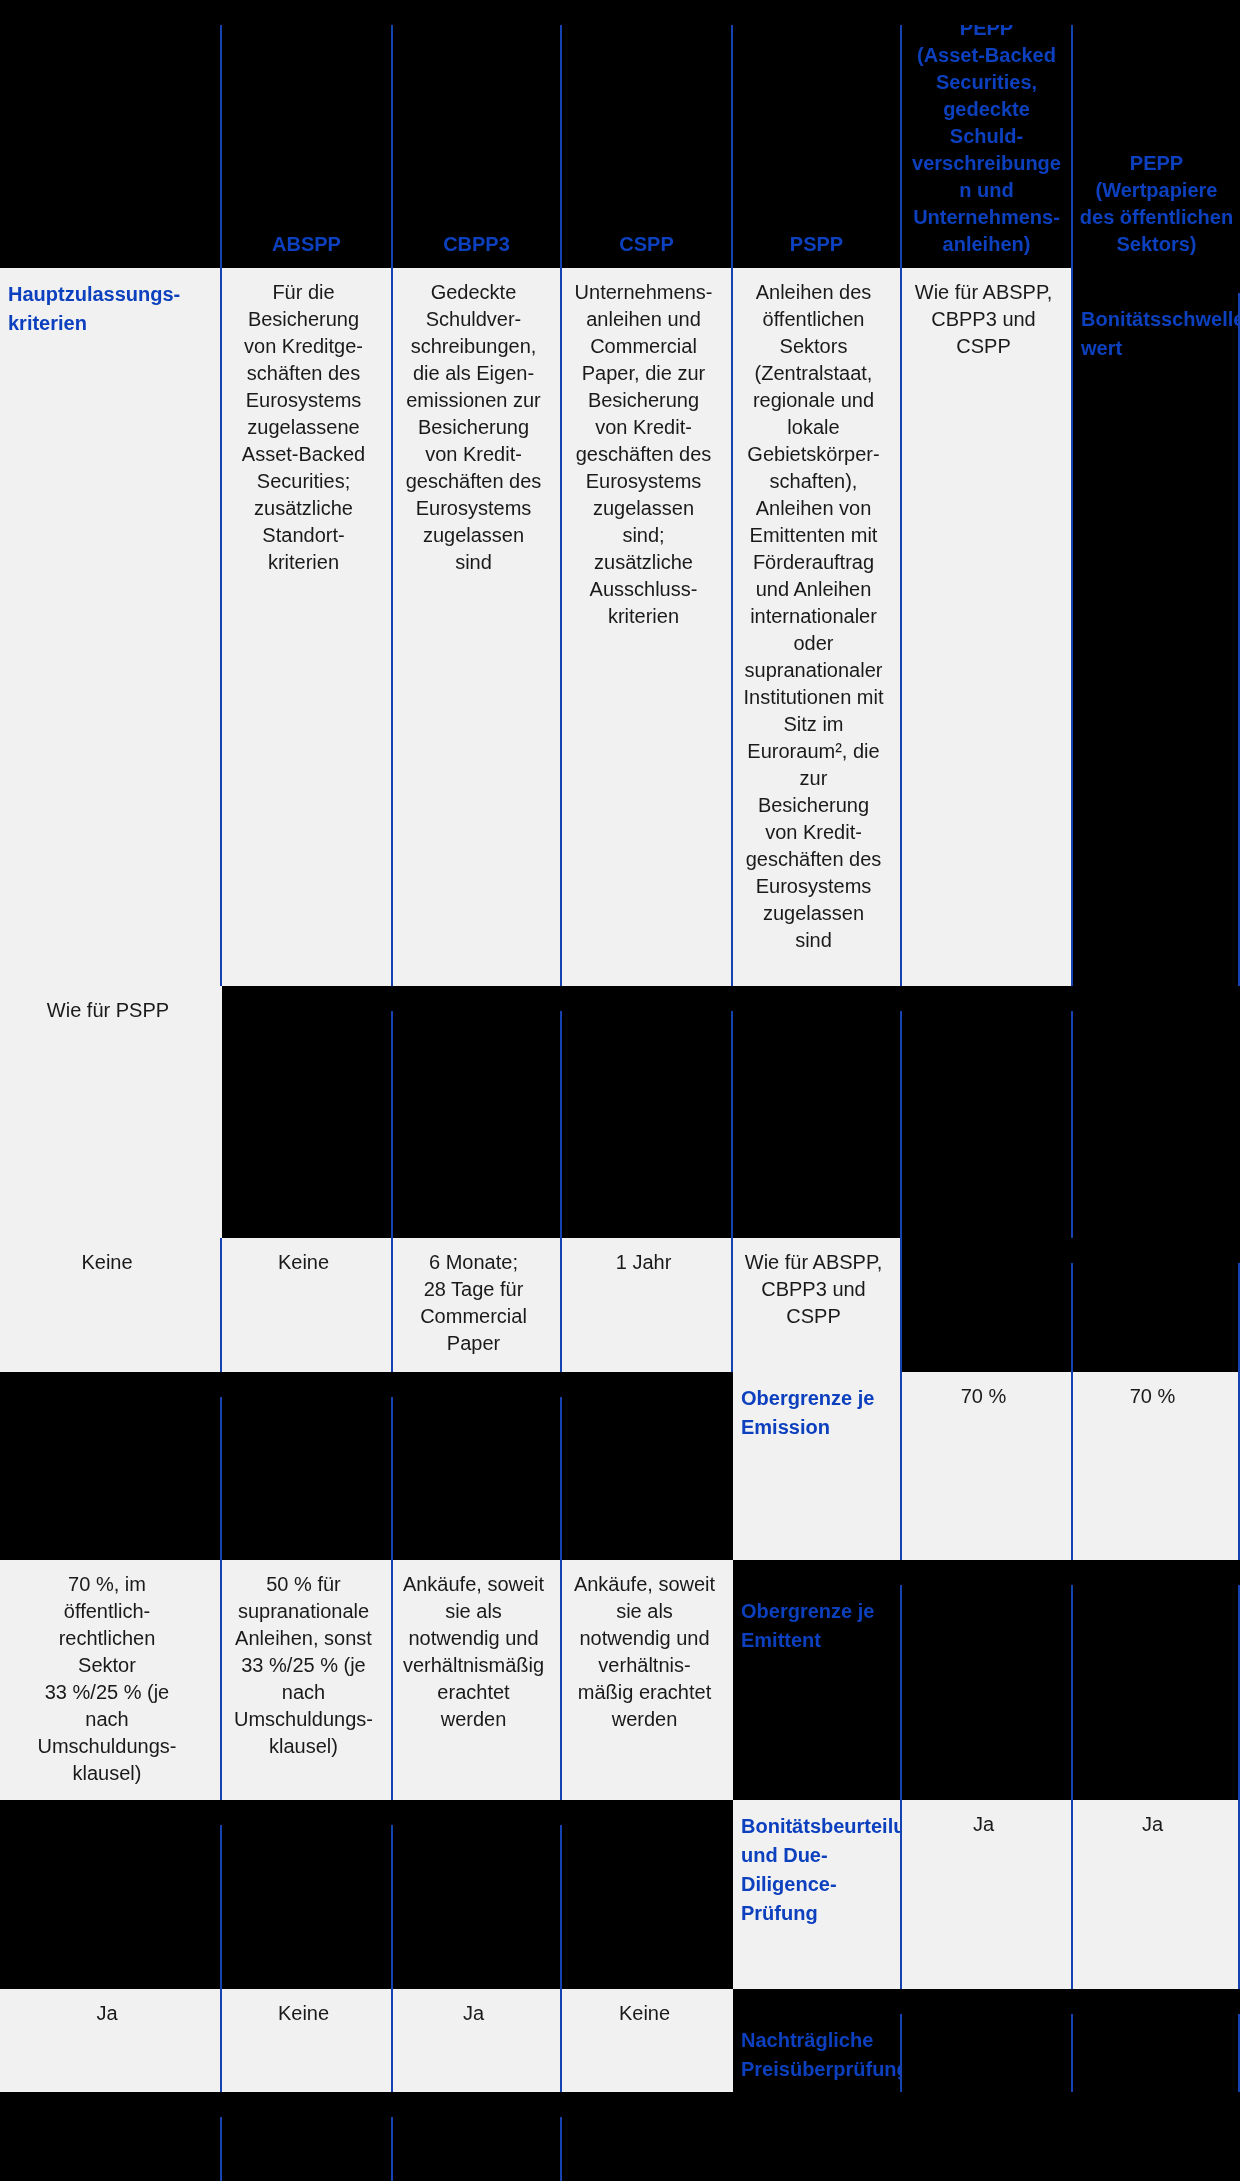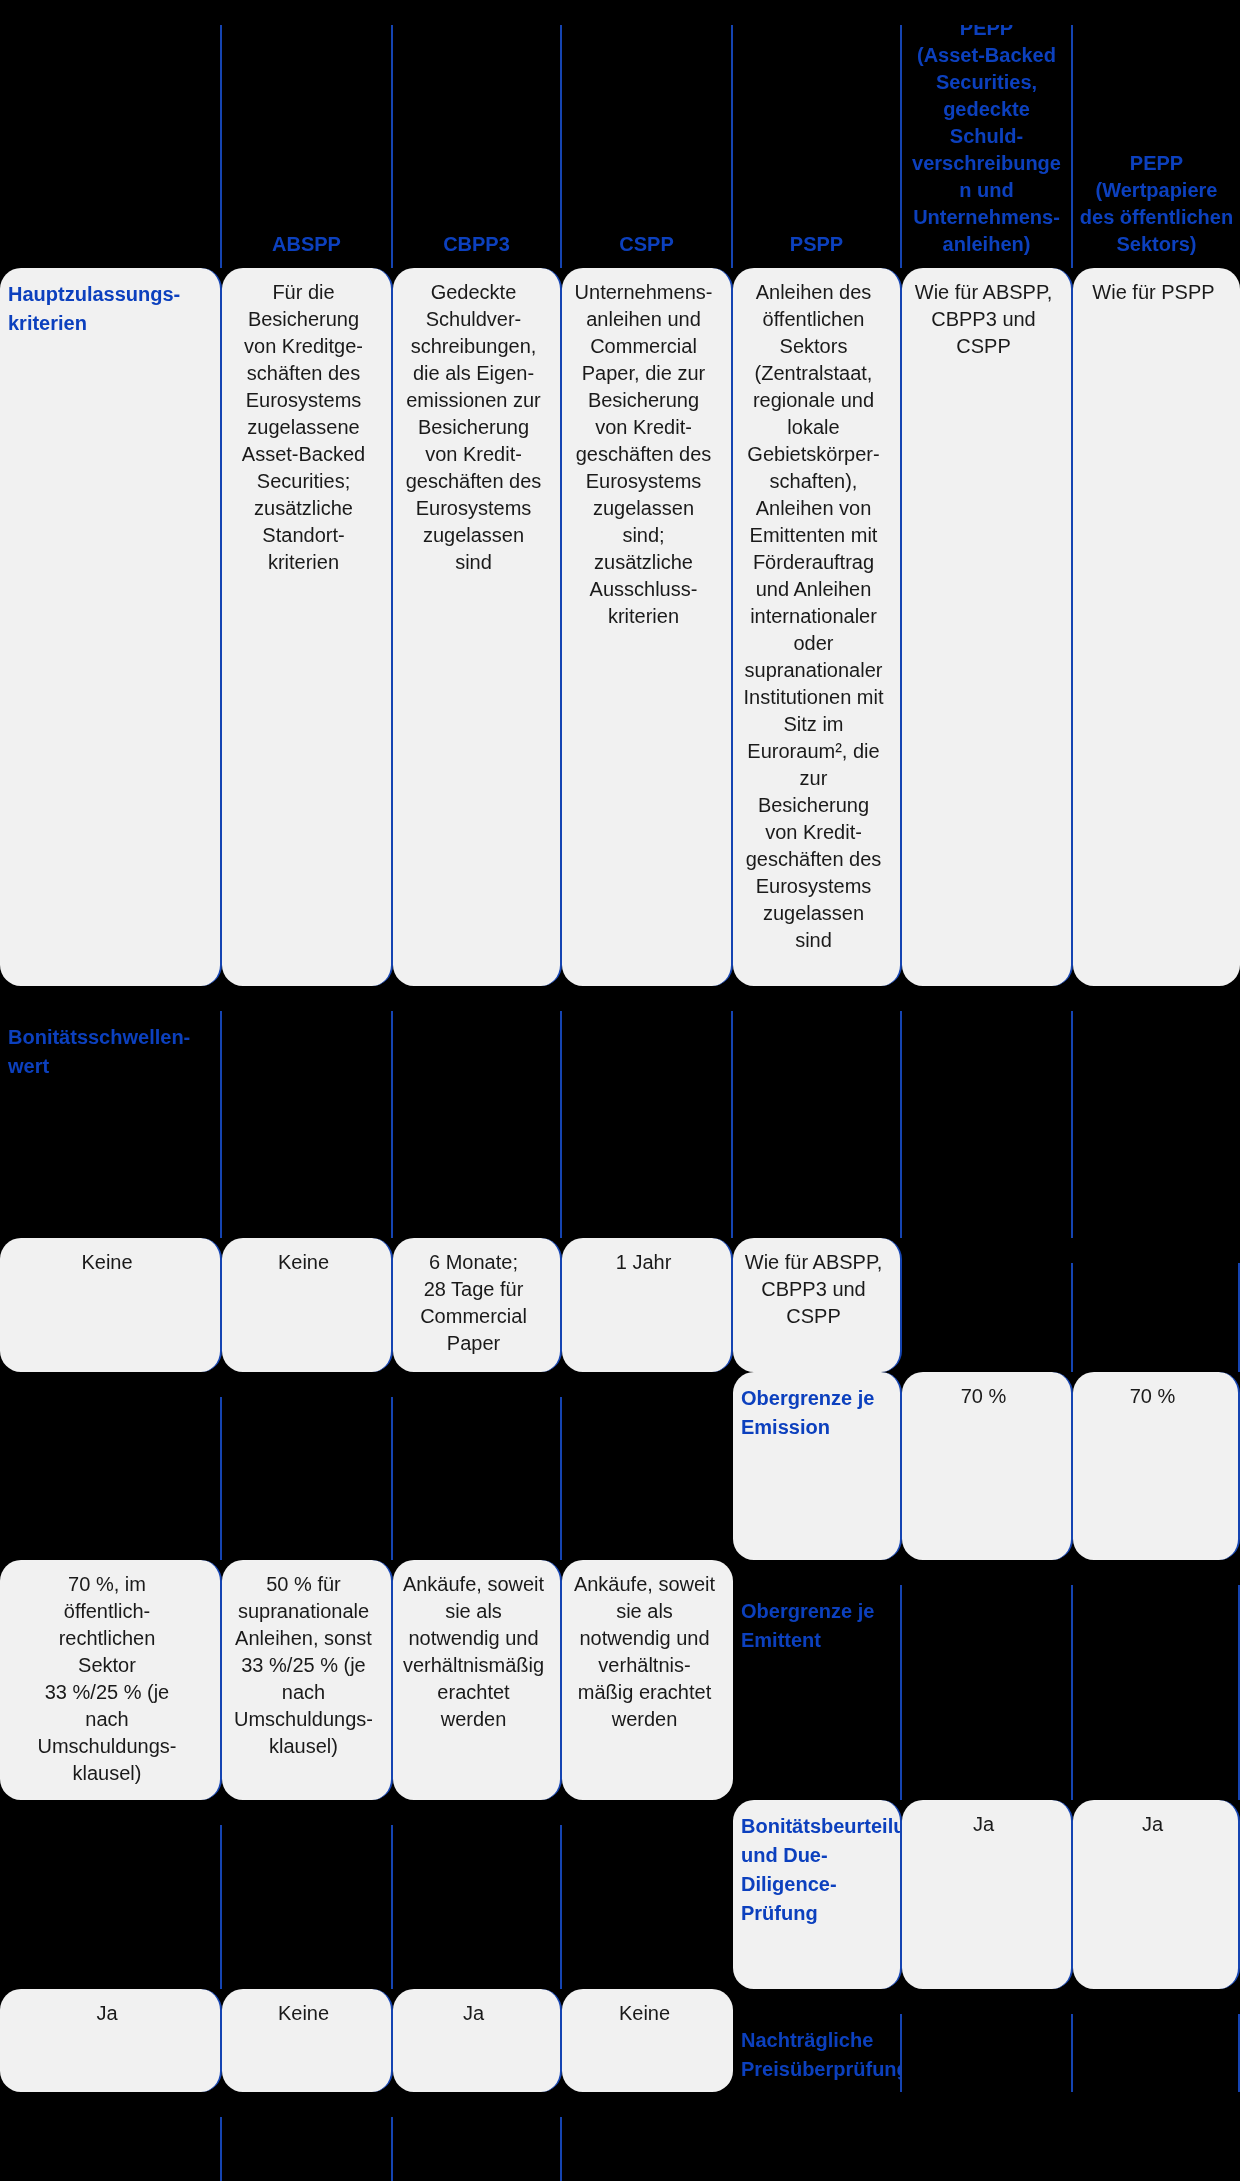--- a/index.html
+++ b/index.html
@@ -21,21 +21,21 @@
     font-family:"Liberation Sans", sans-serif;
   }
   .cell{
     box-sizing:border-box;
     border-right:2px solid var(--border);
     white-space:pre-line;
     overflow:hidden;
   }
   .cell.lastcol{border-right:none;}
   .dark{background:var(--bg);margin-top:25px;}
-  .light{background:var(--cellbg);border-radius:21px;}
+  .light{background:var(--cellbg);}
   .header-cell{
     color:var(--blue);
     font-weight:bold;
     font-size:20px;line-height:27px;
     display:flex;align-items:flex-end;justify-content:center;
     text-align:center;
     padding:0 2px 10px 2px;
   }
   .label-cell{
     color:var(--blue);
@@ -131,23 +131,23 @@
 zur
 Besicherung
 von Kredit-
 geschäften des
 Eurosystems
 zugelassen
 sind</div>
     <div class="cell light data-cell">Wie für ABSPP,
 CBPP3 und
 CSPP</div>
-    <div class="cell light data-cell lastcol">Wie für PSPP</div>
     <div class="cell dark label-cell">Bonitätsschwellen-
 wert</div>
+    <div class="cell light data-cell lastcol">Wie für PSPP</div>
     <div class="cell dark data-cell"></div>
     <div class="cell dark data-cell"></div>
     <div class="cell dark data-cell"></div>
     <div class="cell dark data-cell"></div>
     <div class="cell dark data-cell"></div>
     <div class="cell dark data-cell lastcol"></div>
     <div class="cell light data-cell">Keine</div>
     <div class="cell light data-cell">Keine</div>
     <div class="cell light data-cell">6 Monate;
 28 Tage für

